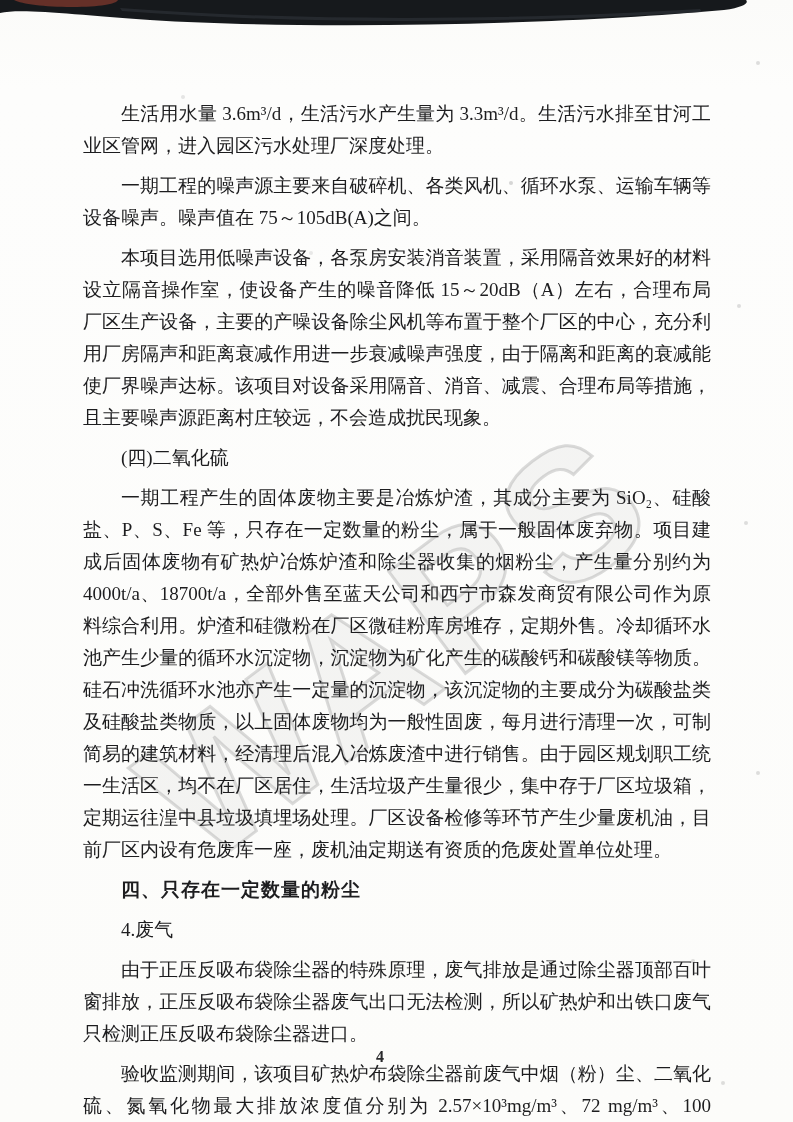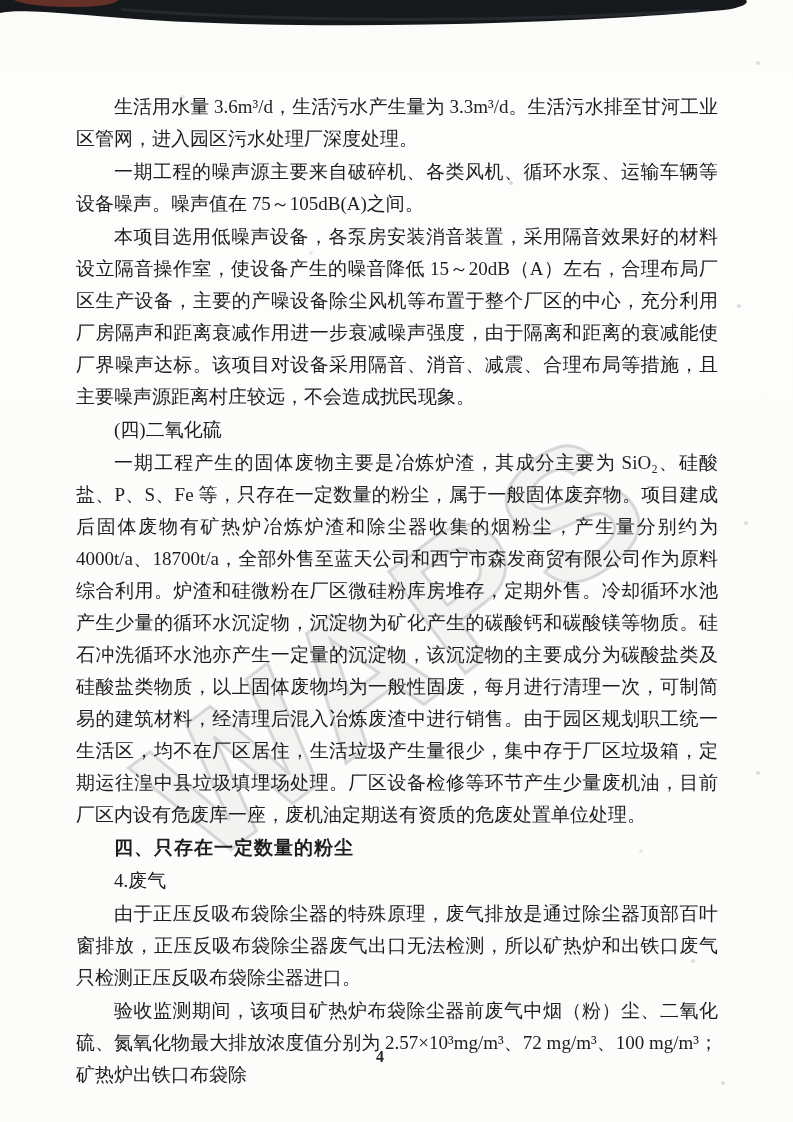--- a/index.html
+++ b/index.html
@@ -52,21 +52,21 @@
     position: absolute;
     left: 75px;
     top: 90px;
     width: 644px;
     font-size: 19px;
     line-height: 32px;
     color: #1d1d1f;
     text-align: justify;
   }
   .content p {
-    margin: 1px;
+    margin: 8px;
     text-indent: 2em;
   }
   .content p.heading {
     font-family: "Liberation Sans", "DejaVu Sans", sans-serif;
     font-weight: 700;
     letter-spacing: 1px;
   }
   .page-number {
     position: absolute;
     left: 0;

